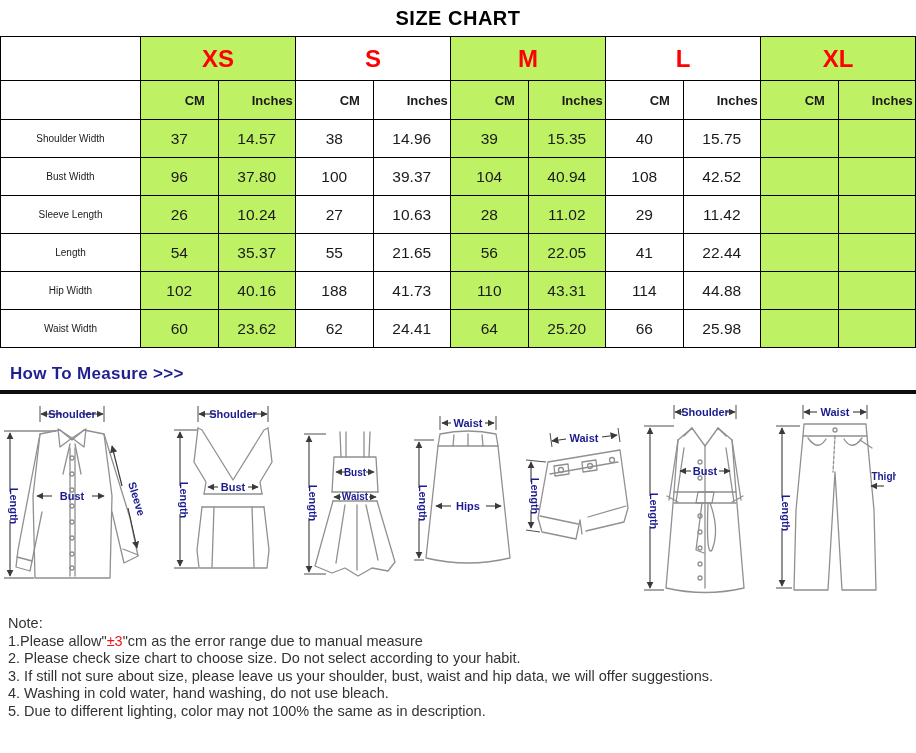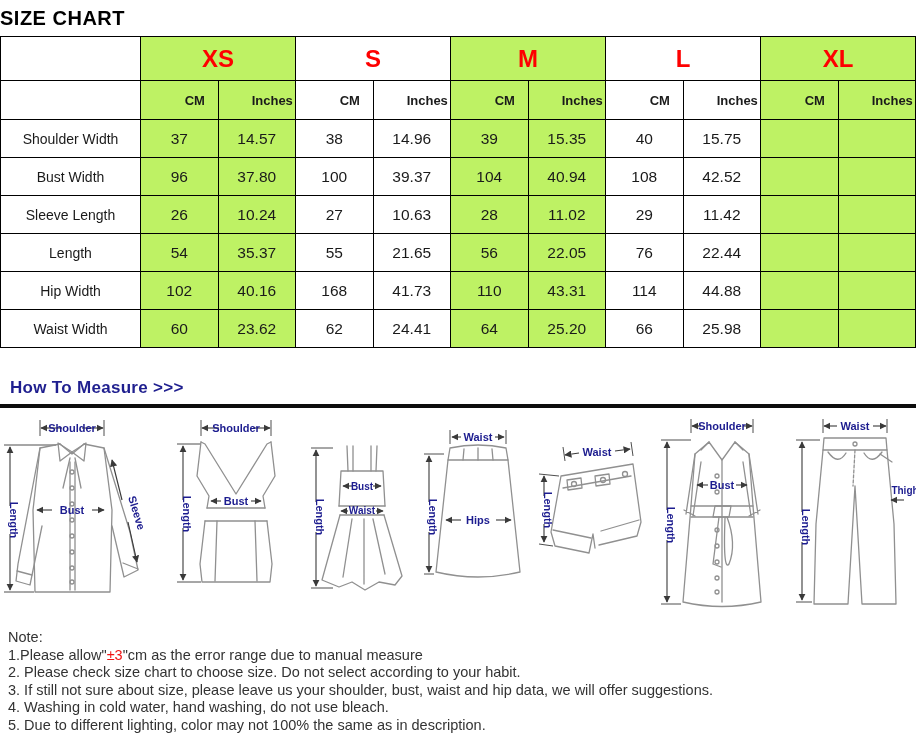--- a/index.html
+++ b/index.html
@@ -1,34 +1,34 @@
 <!DOCTYPE html>
 <html><head>
 <meta charset="utf-8">
 <style>
   html,body{margin:0;padding:0;background:#fff;}
   body{width:916px;font-family:"Liberation Sans","DejaVu Sans",sans-serif;color:#000;}
   .page{width:916px;position:relative;}
 
-  .title{font-size:20px;font-weight:bold;margin:7px 0 6px 0;letter-spacing:.5px;}
+  .title{font-size:20px;font-weight:bold;text-align:center;margin:7px 0 6px 0;letter-spacing:.5px;}
 
   table.size-chart{border-collapse:collapse;table-layout:fixed;width:916px;}
   table.size-chart td{border:1px solid #000;text-align:center;vertical-align:middle;overflow:hidden;}
   col.c-label{width:140px;}
   tr.size-row td{height:41px;font-size:24px;font-weight:bold;color:#fe0000;}
   tr.unit-row td{height:36px;font-size:13px;font-weight:bold;color:#1a1a1a;padding-left:32px;}
   tr.data-row td{height:35px;font-size:15.5px;color:#1a1a1a;}
-  tr.data-row td.rowlabel{font-size:14px;}
+  tr.data-row td.rowlabel{font-size:10px;}
   td.c-shaded{background:#bef264;}
   td.rowlabel{background:#fff;}
 
-  .measure-head{margin:30px 0 6px 10px;font-size:17px;font-weight:bold;color:#1f1f8f;letter-spacing:.3px;}
+  .measure-head{margin:16px 0 6px 10px;font-size:17px;font-weight:bold;color:#1f1f8f;letter-spacing:.3px;}
   .divider{width:916px;height:4px;background:#0d0d0d;}
 
-  .diagrams{display:flex;flex-direction:row;align-items:flex-start;width:916px;margin-top:6px;justify-content:space-between;}
+  .diagrams{display:flex;flex-direction:row;align-items:flex-start;width:916px;margin-top:6px;}
   .diagrams svg{display:block;flex:0 0 auto;}
   .g-line{stroke:#909090;stroke-width:1.3;fill:none;stroke-linejoin:round;stroke-linecap:round;}
   .m-line{stroke:#3a3a3a;stroke-width:1.1;fill:none;}
   .m-tick{stroke:#3a3a3a;stroke-width:0.9;fill:none;}
   .m-label{fill:#1c1c8f;font-weight:bold;font-size:11px;font-family:"Liberation Sans",sans-serif;text-anchor:middle;}
   .m-label-s{fill:#1c1c8f;font-weight:bold;font-size:10px;font-family:"Liberation Sans",sans-serif;text-anchor:middle;}
 
   .notes{margin:10px 0 0 8px;font-size:14.5px;color:#333;line-height:17.5px;}
   .notes .red{color:#f01515;}
 </style>
@@ -117,30 +117,30 @@
           <td class="c-shaded"></td>
         </tr>
         <tr class="data-row">
           <td class="rowlabel">Length</td>
           <td class="c-shaded">54</td>
           <td class="c-shaded">35.37</td>
           <td>55</td>
           <td>21.65</td>
           <td class="c-shaded">56</td>
           <td class="c-shaded">22.05</td>
-          <td>76</td>
+          <td>41</td>
           <td>22.44</td>
           <td class="c-shaded"></td>
           <td class="c-shaded"></td>
         </tr>
         <tr class="data-row">
           <td class="rowlabel">Hip Width</td>
           <td class="c-shaded">102</td>
           <td class="c-shaded">40.16</td>
-          <td>168</td>
+          <td>188</td>
           <td>41.73</td>
           <td class="c-shaded">110</td>
           <td class="c-shaded">43.31</td>
           <td>114</td>
           <td>44.88</td>
           <td class="c-shaded"></td>
           <td class="c-shaded"></td>
         </tr>
         <tr class="data-row">
           <td class="rowlabel">Waist Width</td>

